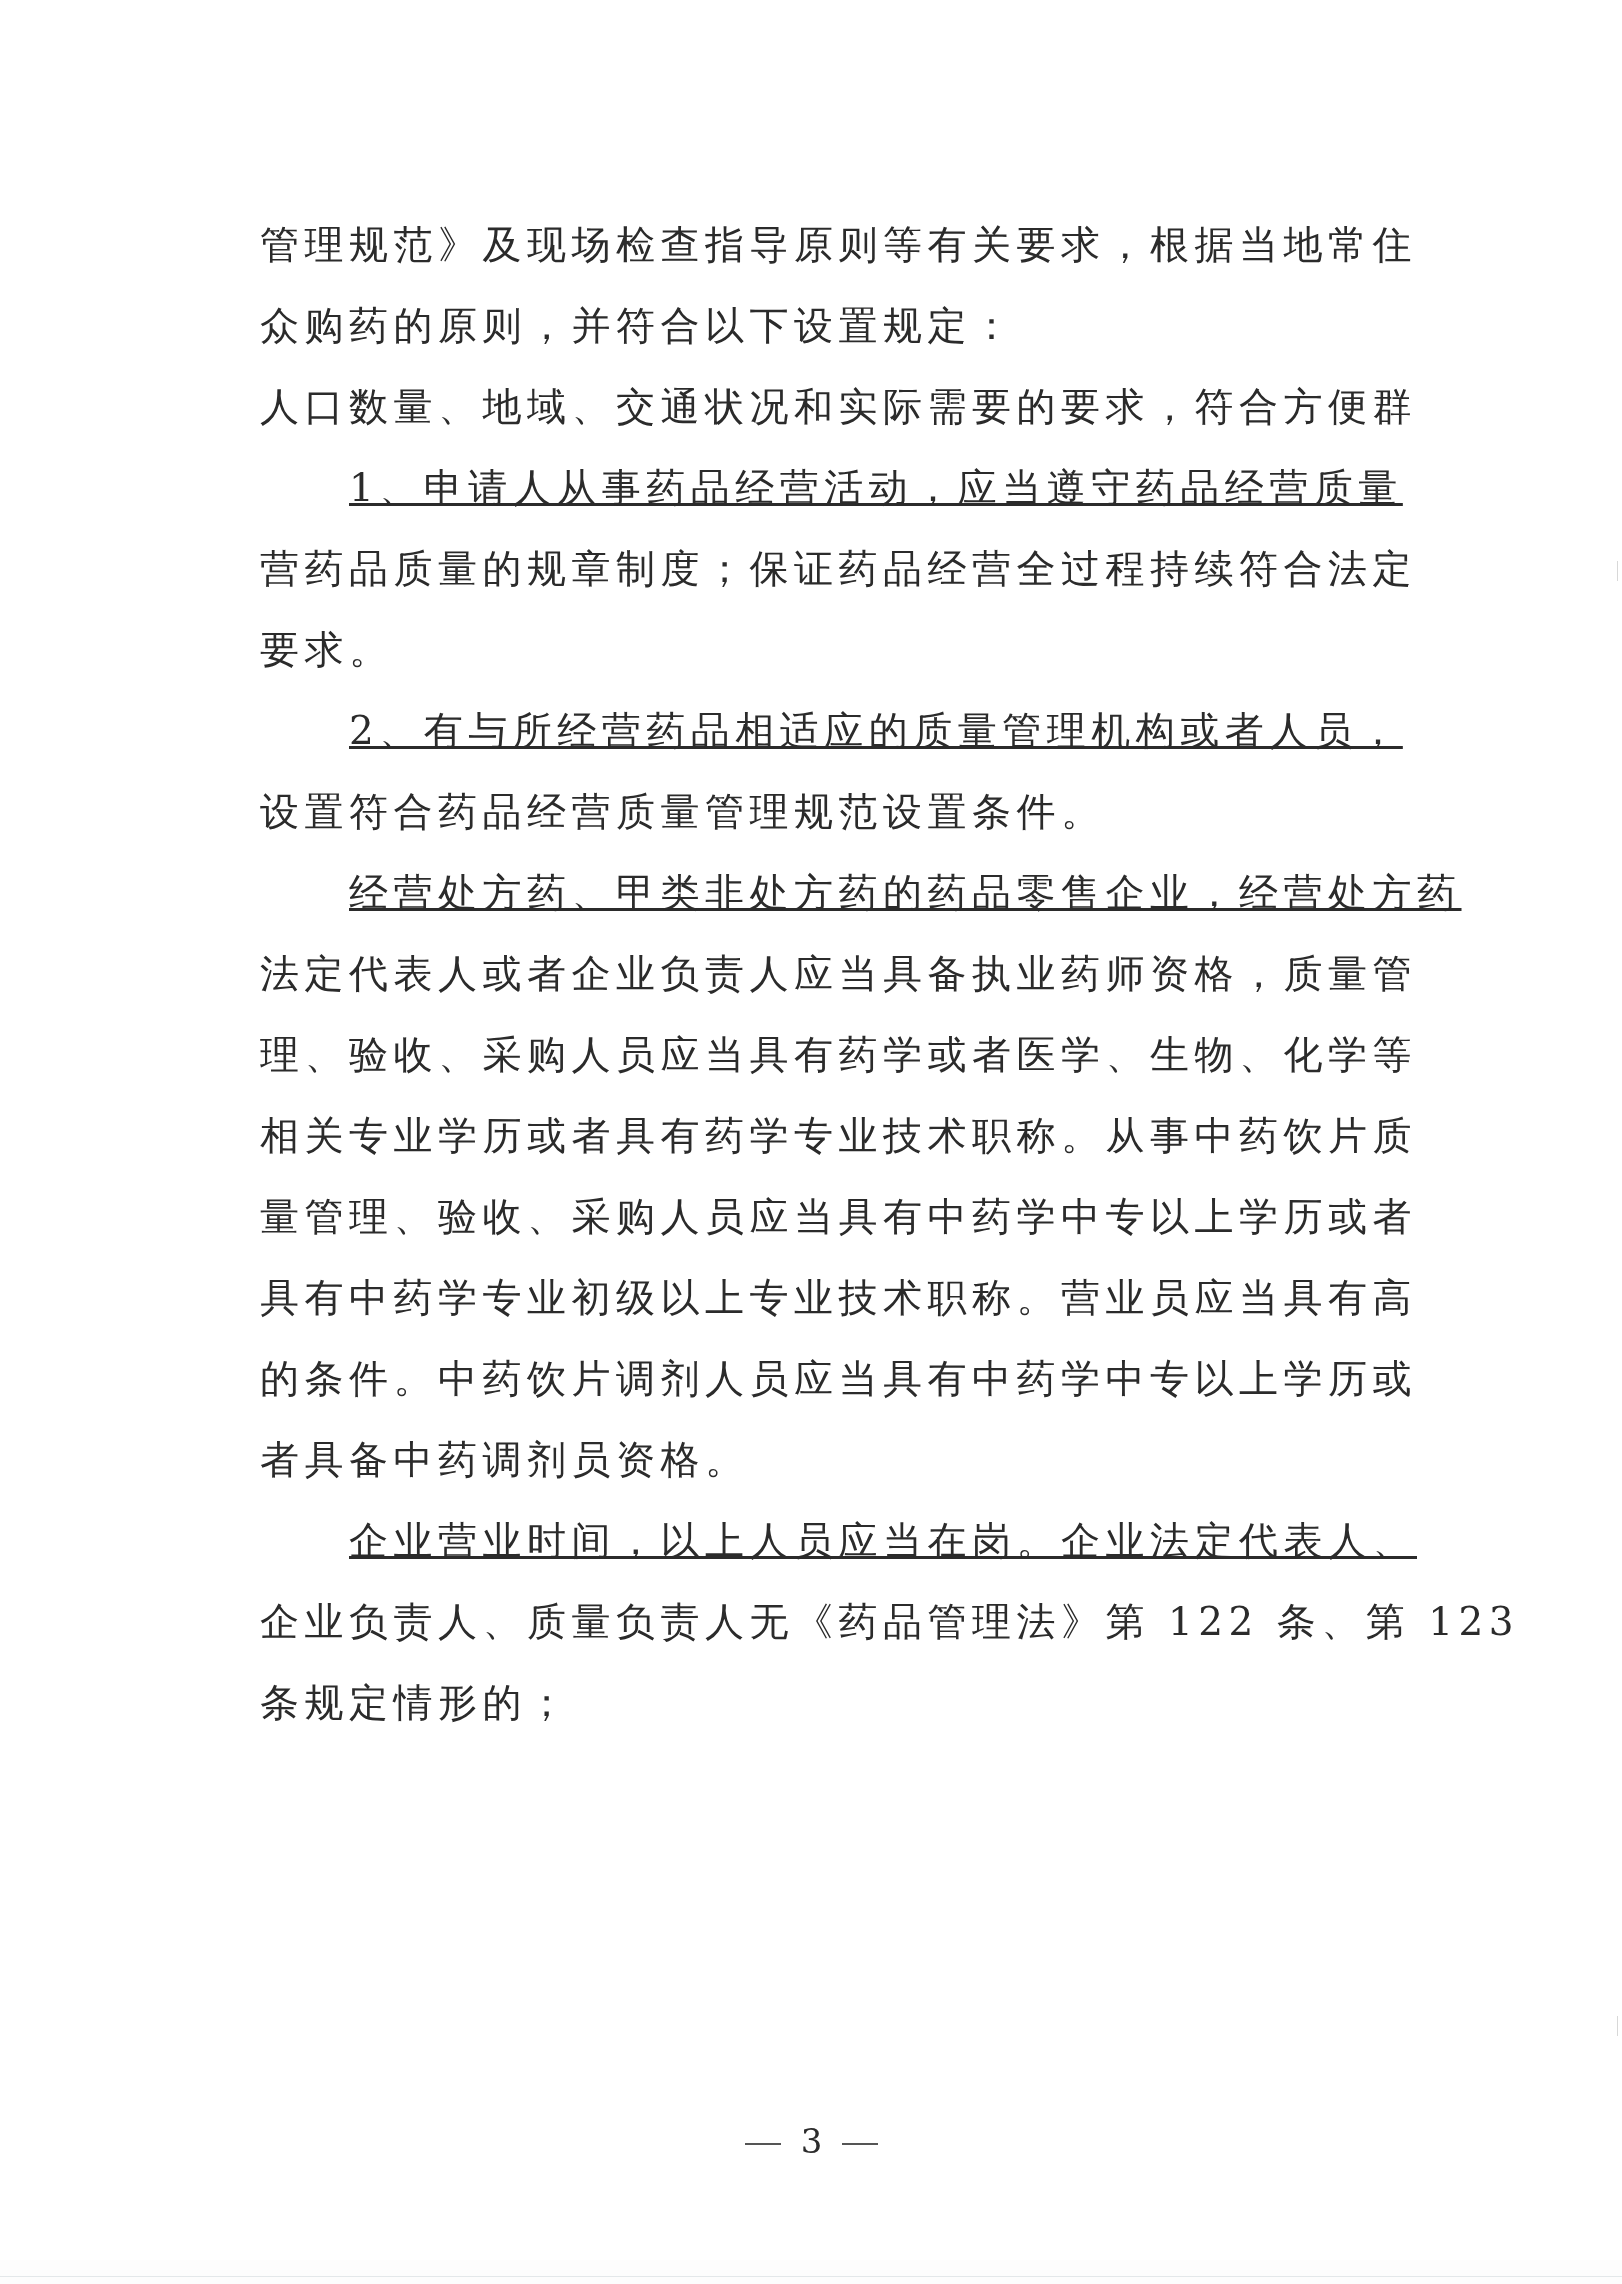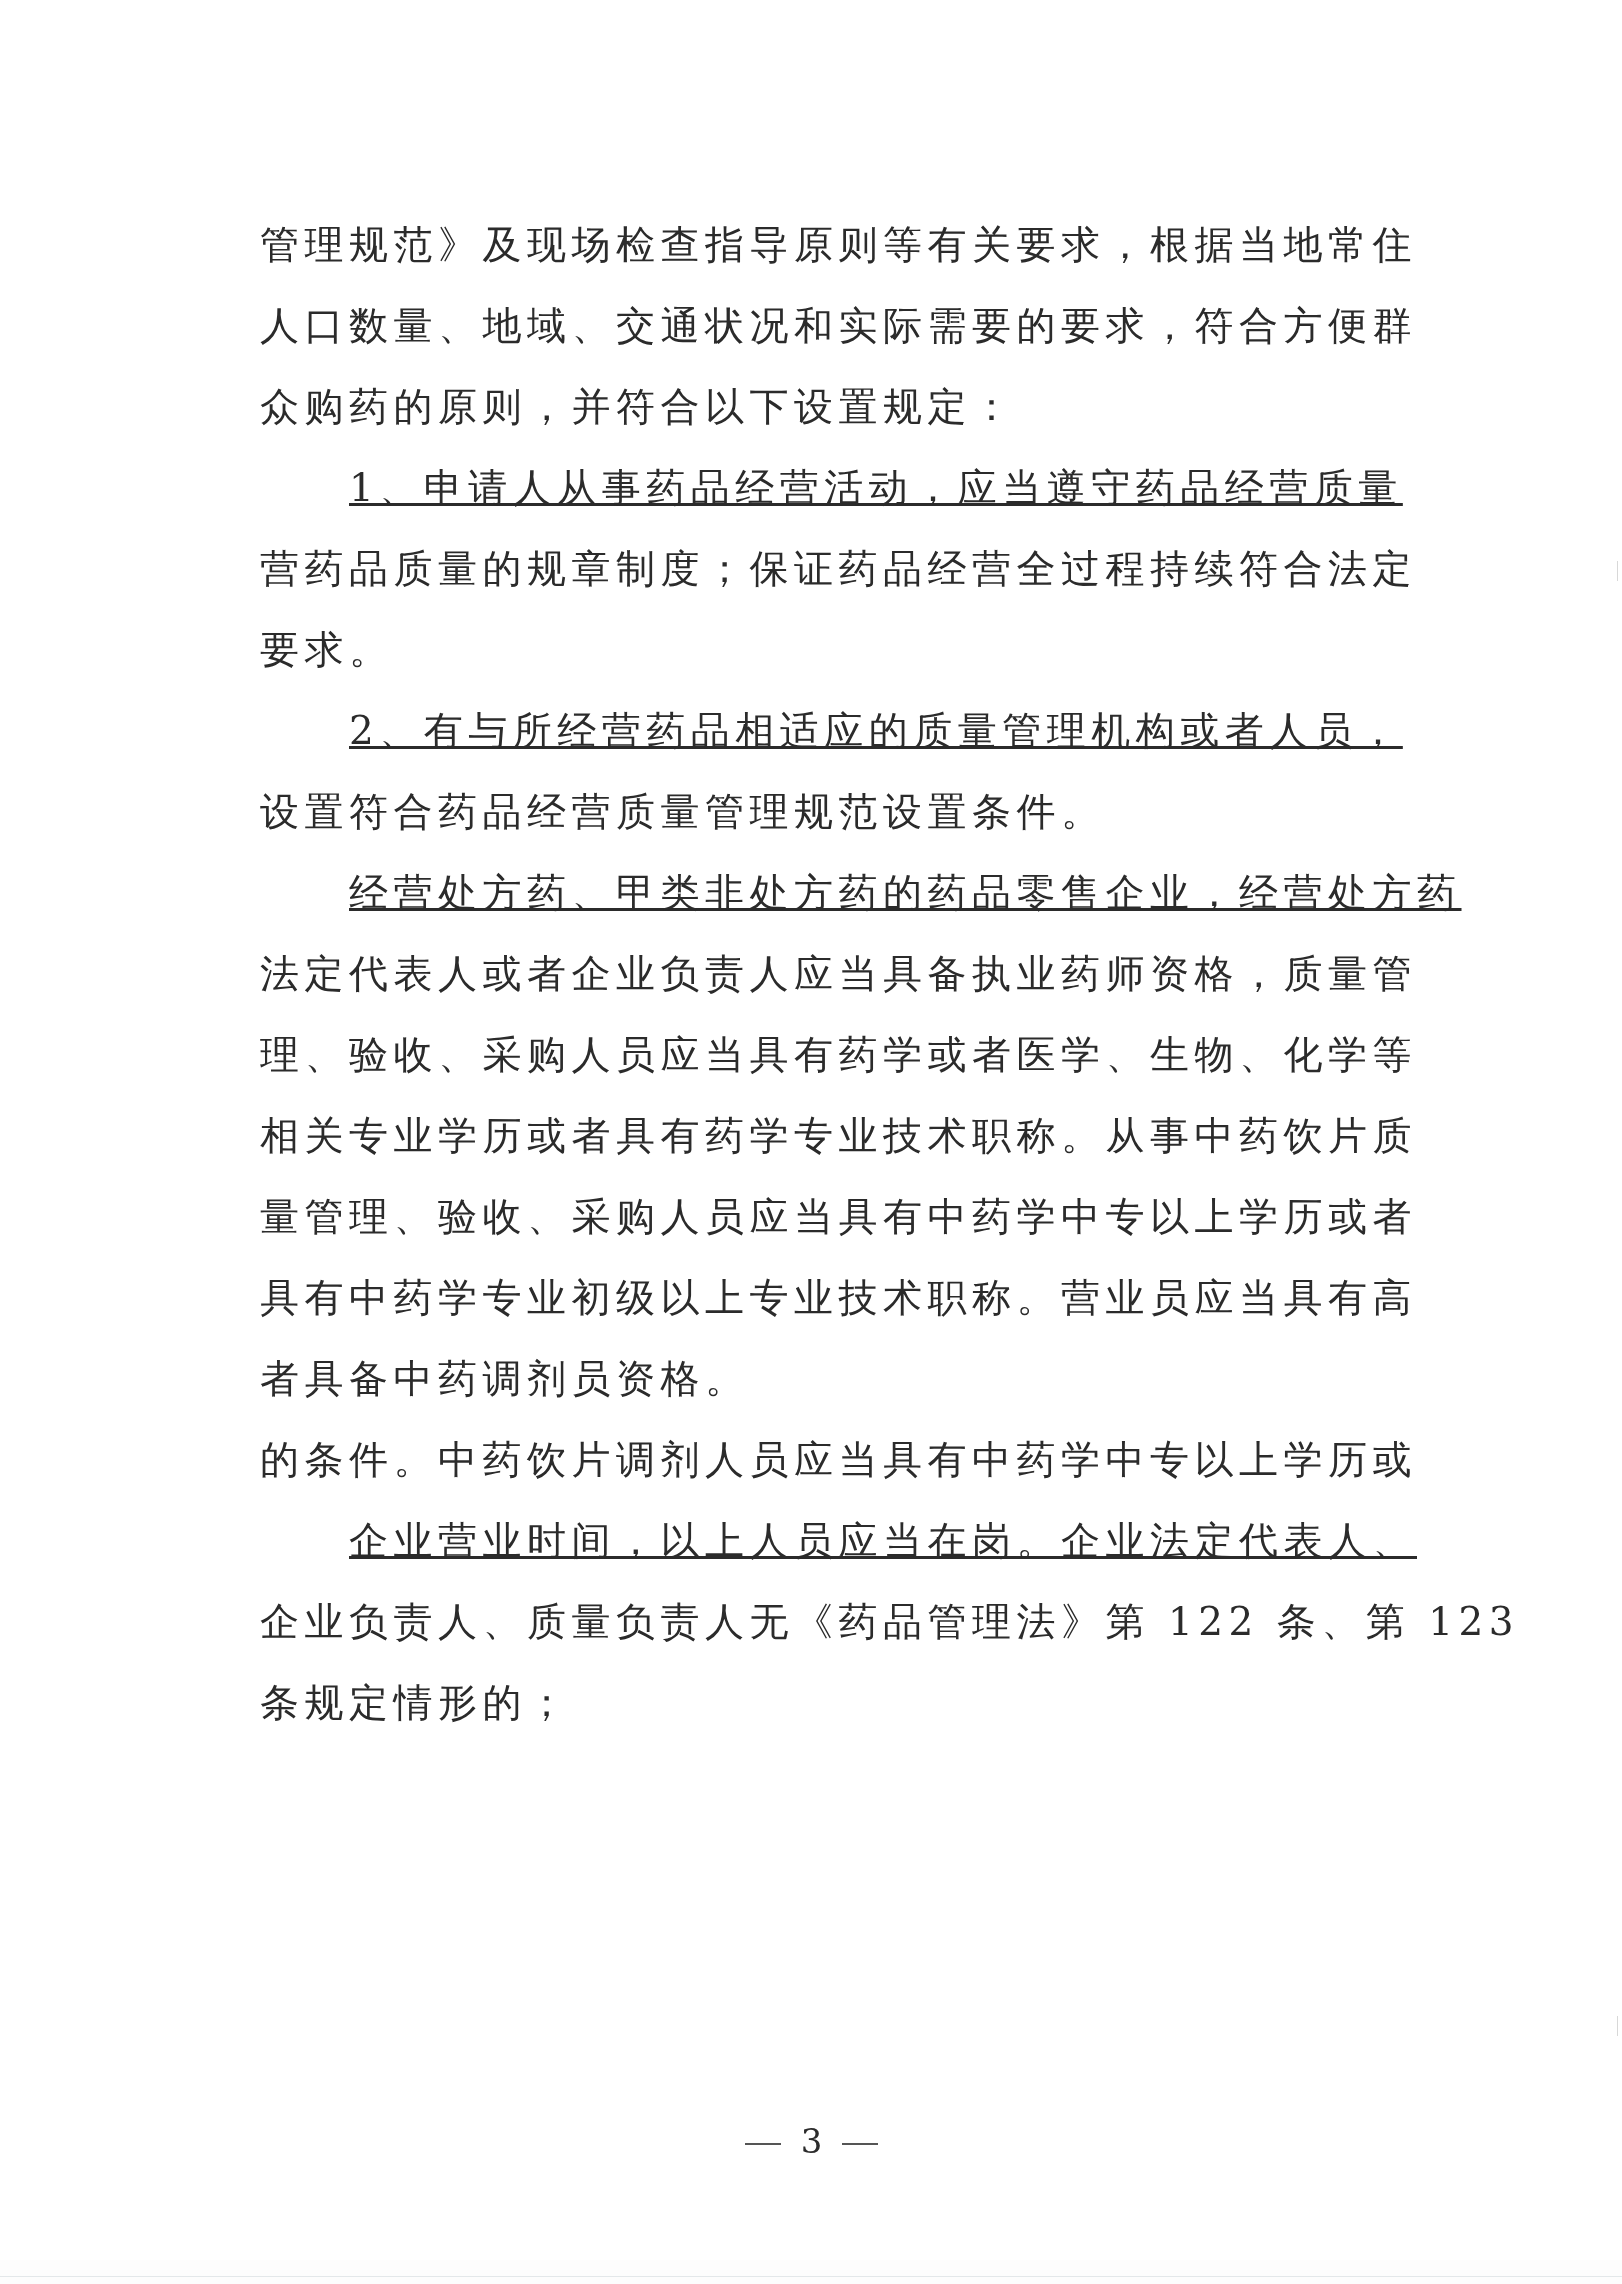--- a/index.html
+++ b/index.html
@@ -74,35 +74,35 @@
       background: #d8d8d8;
     }
   </style>
 </head>
 <body>
 
 <div class="page">
 
   <div class="body-text">
     <div class="line">管理规范》及现场检查指导原则等有关要求，根据当地常住</div>
+    <div class="line">众购药的原则，并符合以下设置规定：</div>
     <div class="line">人口数量、地域、交通状况和实际需要的要求，符合方便群</div>
-    <div class="line">众购药的原则，并符合以下设置规定：</div>
     <div class="line indent">1、申请人从事药品经营活动，应当遵守药品经营质量</div>
     <div class="line">营药品质量的规章制度；保证药品经营全过程持续符合法定</div>
     <div class="line">要求。</div>
     <div class="line indent">2、有与所经营药品相适应的质量管理机构或者人员，</div>
     <div class="line">设置符合药品经营质量管理规范设置条件。</div>
     <div class="line indent">经营处方药、甲类非处方药的药品零售企业，经营处方药</div>
     <div class="line">法定代表人或者企业负责人应当具备执业药师资格，质量管</div>
     <div class="line">理、验收、采购人员应当具有药学或者医学、生物、化学等</div>
     <div class="line">相关专业学历或者具有药学专业技术职称。从事中药饮片质</div>
     <div class="line">量管理、验收、采购人员应当具有中药学中专以上学历或者</div>
     <div class="line">具有中药学专业初级以上专业技术职称。营业员应当具有高</div>
+    <div class="line">的条件。中药饮片调剂人员应当具有中药学中专以上学历或</div>
     <div class="line">者具备中药调剂员资格。</div>
-    <div class="line">的条件。中药饮片调剂人员应当具有中药学中专以上学历或</div>
     <div class="line indent">企业营业时间，以上人员应当在岗。企业法定代表人、</div>
     <div class="line">企业负责人、质量负责人无《药品管理法》第 122 条、第 123</div>
     <div class="line">条规定情形的；</div>
   </div>
 
   <div class="page-number">
     <span class="dash"></span><span>3</span><span class="dash"></span>
   </div>
 
   <div class="margin-mark" style="left:1617px; top:561px; height:19.6px;"></div>

